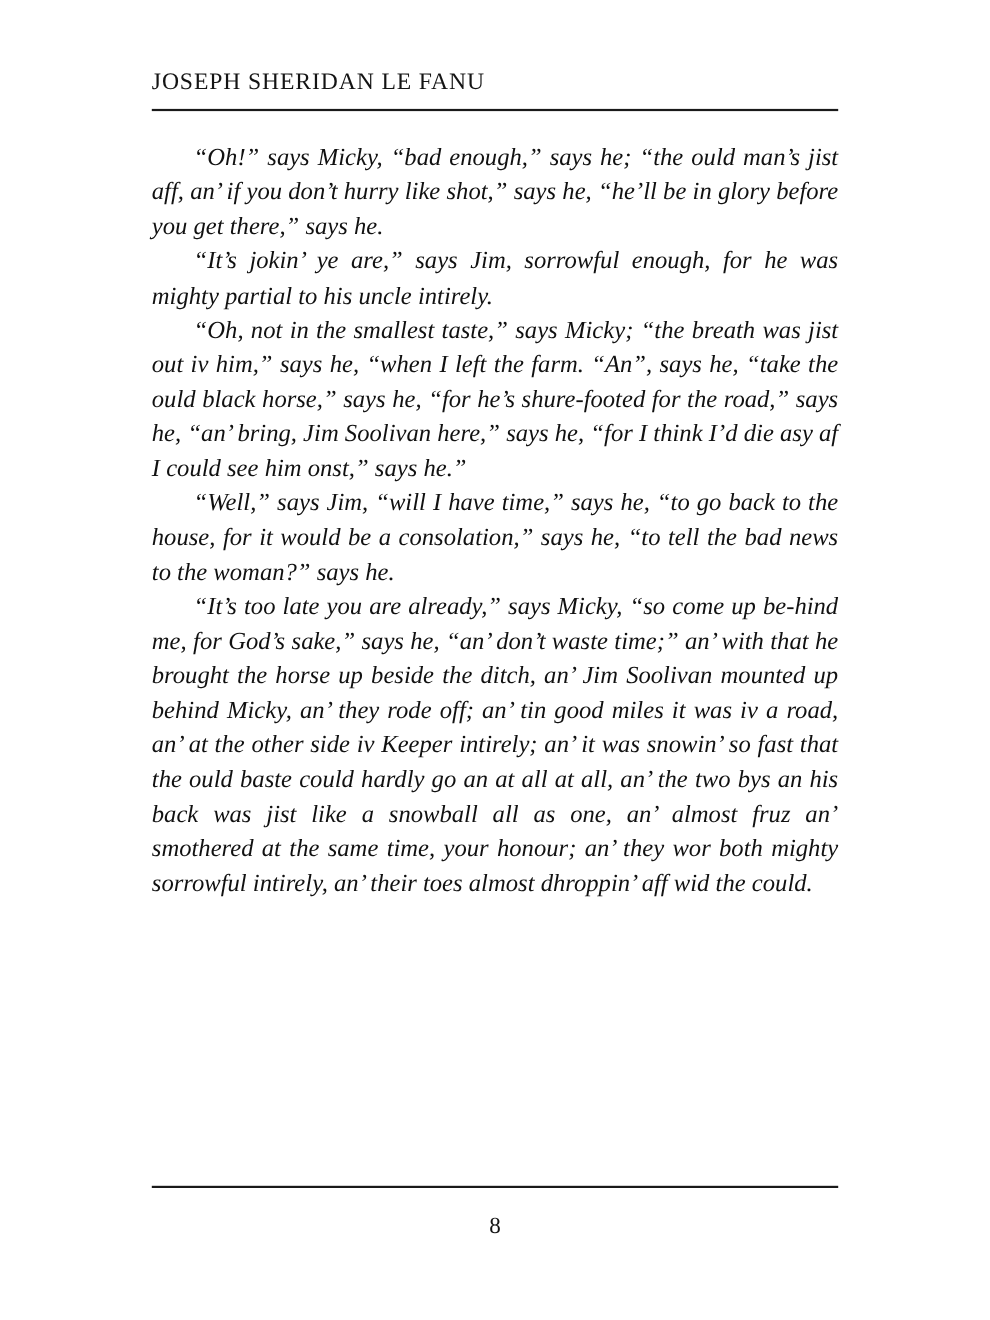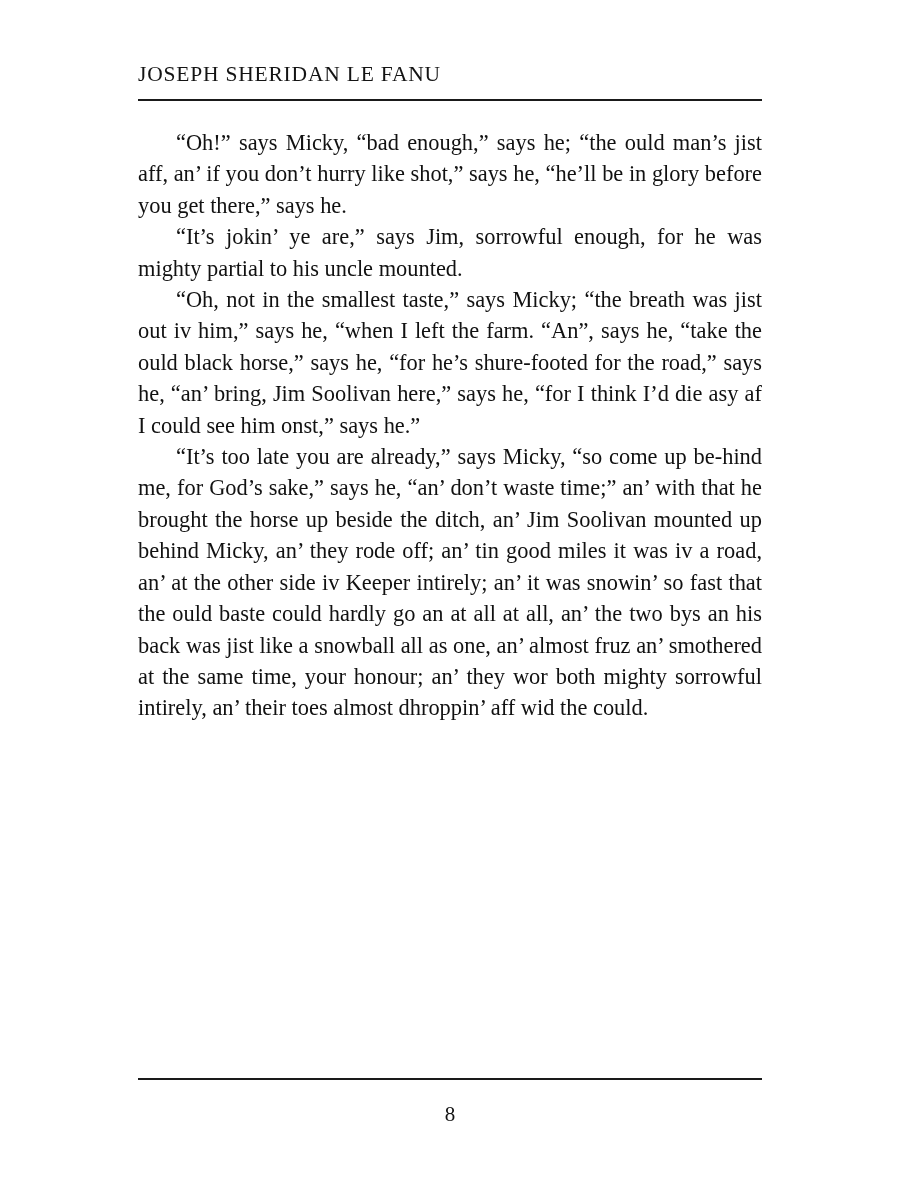--- a/index.html
+++ b/index.html
@@ -46,20 +46,21 @@
     font-size: 22.4px;
     line-height: 31.4px;
     text-align: justify;
     text-justify: inter-word;
     color: #111111;
     hyphens: manual;
   }
   .body-text p {
     margin: 0;
     text-indent: 38px;
+    font-style: italic;
   }
   .footer {
     position: absolute;
     left: 138px;
     top: 1078px;
     width: 624px;
     text-align: center;
   }
   .footer .rule-bottom {
     border: 0;
@@ -78,22 +79,23 @@
 <div class="page">
 
   <div class="content">
 
     <div class="running-head">JOSEPH SHERIDAN LE FANU</div>
 
     <hr class="rule">
 
     <div class="body-text">
       <p>“Oh!” says Micky, “bad enough,” says he; “the ould man’s jist aff, an’ if you don’t hurry like shot,” says he, “he’ll be in glory before you get there,” says he.</p>
-      <p>“It’s jokin’ ye are,” says Jim, sorrowful enough, for he was mighty partial to his uncle mounted.</p>
+      <p>“It’s jokin’ ye are,” says Jim, sorrowful enough, for he was mighty partial to his uncle intirely.</p>
       <p>“Oh, not in the smallest taste,” says Micky; “the breath was jist out iv him,” says he, “when I left the farm. “An”, says he, “take the ould black horse,” says he, “for he’s shure-footed for the road,” says he, “an’ bring, Jim Soolivan here,” says he, “for I think I’d die asy af I could see him onst,” says he.”</p>
+      <p>“Well,” says Jim, “will I have time,” says he, “to go back to the house, for it would be a consolation,” says he, “to tell the bad news to the woman?” says he.</p>
       <p>“It’s too late you are already,” says Micky, “so come up be-hind me, for God’s sake,” says he, “an’ don’t waste time;” an’ with that he brought the horse up beside the ditch, an’ Jim Soolivan mounted up behind Micky, an’ they rode off; an’ tin good miles it was iv a road, an’ at the other side iv Keeper intirely; an’ it was snowin’ so fast that the ould baste could hardly go an at all at all, an’ the two bys an his back was jist like a snowball all as one, an’ almost fruz an’ smothered at the same time, your honour; an’ they wor both mighty sorrowful intirely, an’ their toes almost dhroppin’ aff wid the could.</p>
     </div>
 
   </div>
 
   <div class="footer">
     <hr class="rule-bottom">
     <div class="page-number">8</div>
   </div>
 

